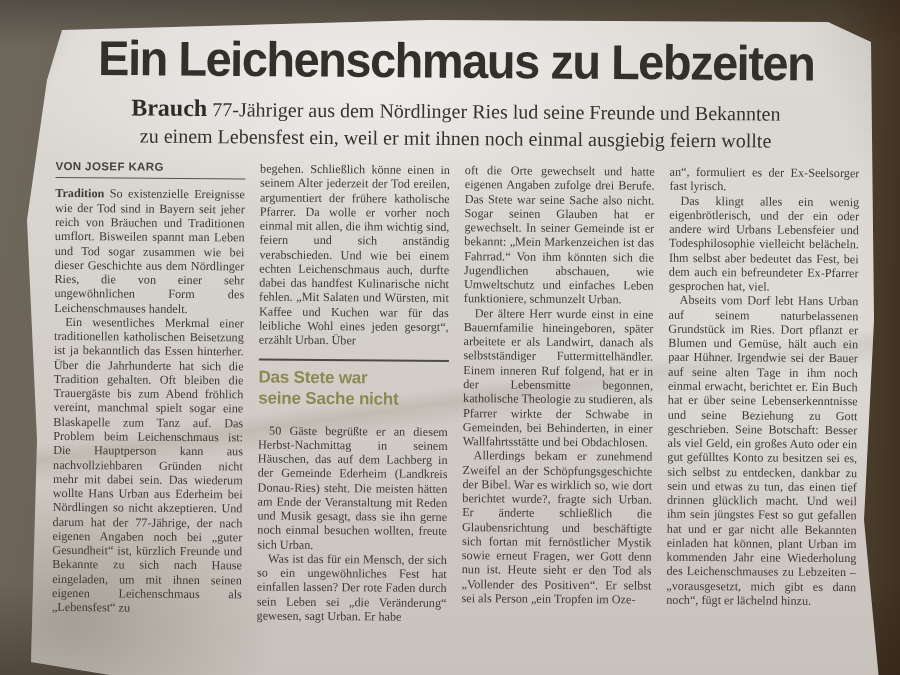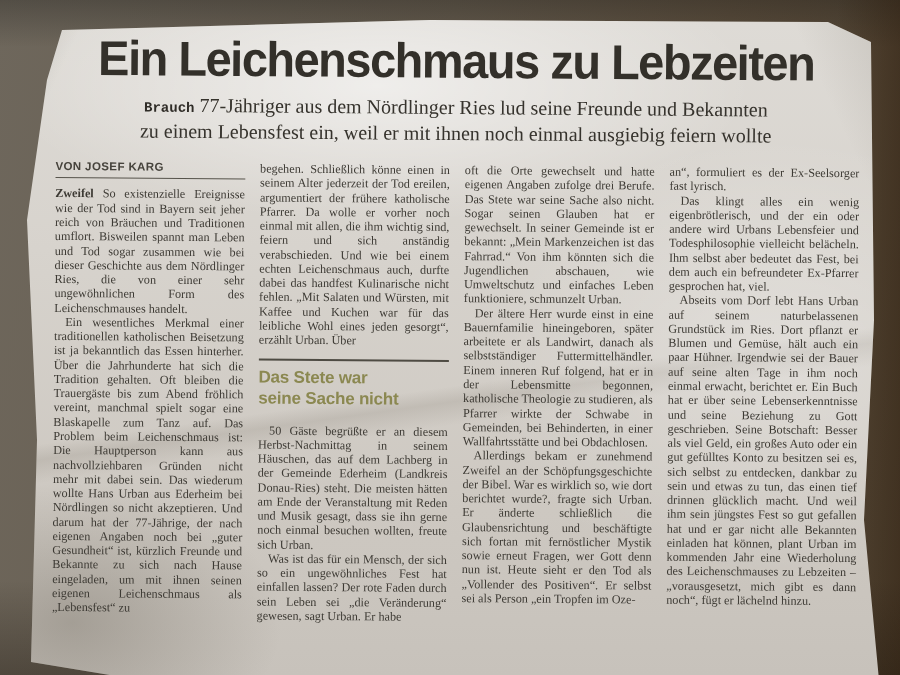--- a/index.html
+++ b/index.html
@@ -29,21 +29,21 @@
   .content{position:absolute;inset:0;transform:rotate(0.45deg);transform-origin:50% 50%;color:#3d3a34;}
   
   .header{position:absolute;left:48px;top:16px;width:812px;text-align:center;}
   .headline{
     font-family:"Liberation Sans", sans-serif;font-weight:700;
     font-size:47px;line-height:1.05;letter-spacing:-1.5px;color:#33302a;
     transform:scaleY(1.04);white-space:nowrap;
   }
   .standfirst{margin-top:10px;font-size:20px;line-height:1.28;color:#36332d;}
   .sf-line{display:block;}
-  .sf-kicker{font-family:Liberation Mono, monospace;font-weight:700;font-size:14px;color:#2f2c27;}
+  .sf-kicker{font-family:Liberation Serif, serif;font-weight:700;font-size:24px;color:#2f2c27;}
   
   .columns{
     position:absolute;left:54px;top:143px;width:804px;height:518px;
     display:flex;gap:15px;overflow:hidden;
   }
   .col{flex:1 1 0;font-size:12.2px;line-height:1.17;text-align:justify;color:#3d3a34;}
   .col p{margin:0;}
   .col p.indent{text-indent:11px;}
   .lead-in{font-weight:700;font-family:"Liberation Serif", serif;}
   .byline{
@@ -70,21 +70,21 @@
         <div class="standfirst">
           <span class="sf-line"><b class="sf-kicker">Brauch</b> <span>77-Jähriger aus dem Nördlinger Ries lud seine Freunde und Bekannten</span></span>
           <span class="sf-line">zu einem Lebensfest ein, weil er mit ihnen noch einmal ausgiebig feiern wollte</span>
         </div>
       </div>
 
       <div class="columns">
 
         <div class="col">
           <div class="byline">VON JOSEF KARG</div>
-          <p><span class="lead-in">Zweifel</span> <span>So existenzielle Ereignisse wie der Tod sind in Bayern seit jeher reich von Bräuchen und Traditionen umflort. Bisweilen spannt man Leben und Tod sogar zusammen wie bei dieser Geschichte aus dem Nördlinger Ries, die von einer sehr ungewöhnlichen Form des Leichenschmauses handelt.</span></p>
+          <p><span class="lead-in">Tradition</span> <span>So existenzielle Ereignisse wie der Tod sind in Bayern seit jeher reich von Bräuchen und Traditionen umflort. Bisweilen spannt man Leben und Tod sogar zusammen wie bei dieser Geschichte aus dem Nördlinger Ries, die von einer sehr ungewöhnlichen Form des Leichenschmauses handelt.</span></p>
           <p class="indent">Ein wesentliches Merkmal einer traditionellen katholischen Beisetzung ist ja bekanntlich das Essen hinterher. Über die Jahrhunderte hat sich die Tradition gehalten. Oft bleiben die Trauergäste bis zum Abend fröhlich vereint, manchmal spielt sogar eine Blaskapelle zum Tanz auf. Das Problem beim Leichenschmaus ist: Die Hauptperson kann aus nachvollziehbaren Gründen nicht mehr mit dabei sein. Das wiederum wollte Hans Urban aus Ederheim bei Nördlingen so nicht akzeptieren. Und darum hat der 77-Jährige, der nach eigenen Angaben noch bei „guter Gesundheit“ ist, kürzlich Freunde und Bekannte zu sich nach Hause eingeladen, um mit ihnen seinen eigenen Leichenschmaus als „Lebensfest“ zu</p>
         </div>
 
         <div class="col">
           <p>begehen. Schließlich könne einen in seinem Alter jederzeit der Tod ereilen, argumentiert der frühere katholische Pfarrer. Da wolle er vorher noch einmal mit allen, die ihm wichtig sind, feiern und sich anständig verabschieden. Und wie bei einem echten Leichenschmaus auch, durfte dabei das handfest Kulinarische nicht fehlen. „Mit Salaten und Würsten, mit Kaffee und Kuchen war für das leibliche Wohl eines jeden gesorgt“, erzählt Urban. Über</p>
           <div class="crosshead">
             <span class="xh-line">Das Stete war</span>
             <span class="xh-line">seine Sache nicht</span>
           </div>
           <p class="indent">50 Gäste begrüßte er an diesem Herbst-Nachmittag in seinem Häuschen, das auf dem Lachberg in der Gemeinde Ederheim (Landkreis Donau-Ries) steht. Die meisten hätten am Ende der Veranstaltung mit Reden und Musik gesagt, dass sie ihn gerne noch einmal besuchen wollten, freute sich Urban.</p>

